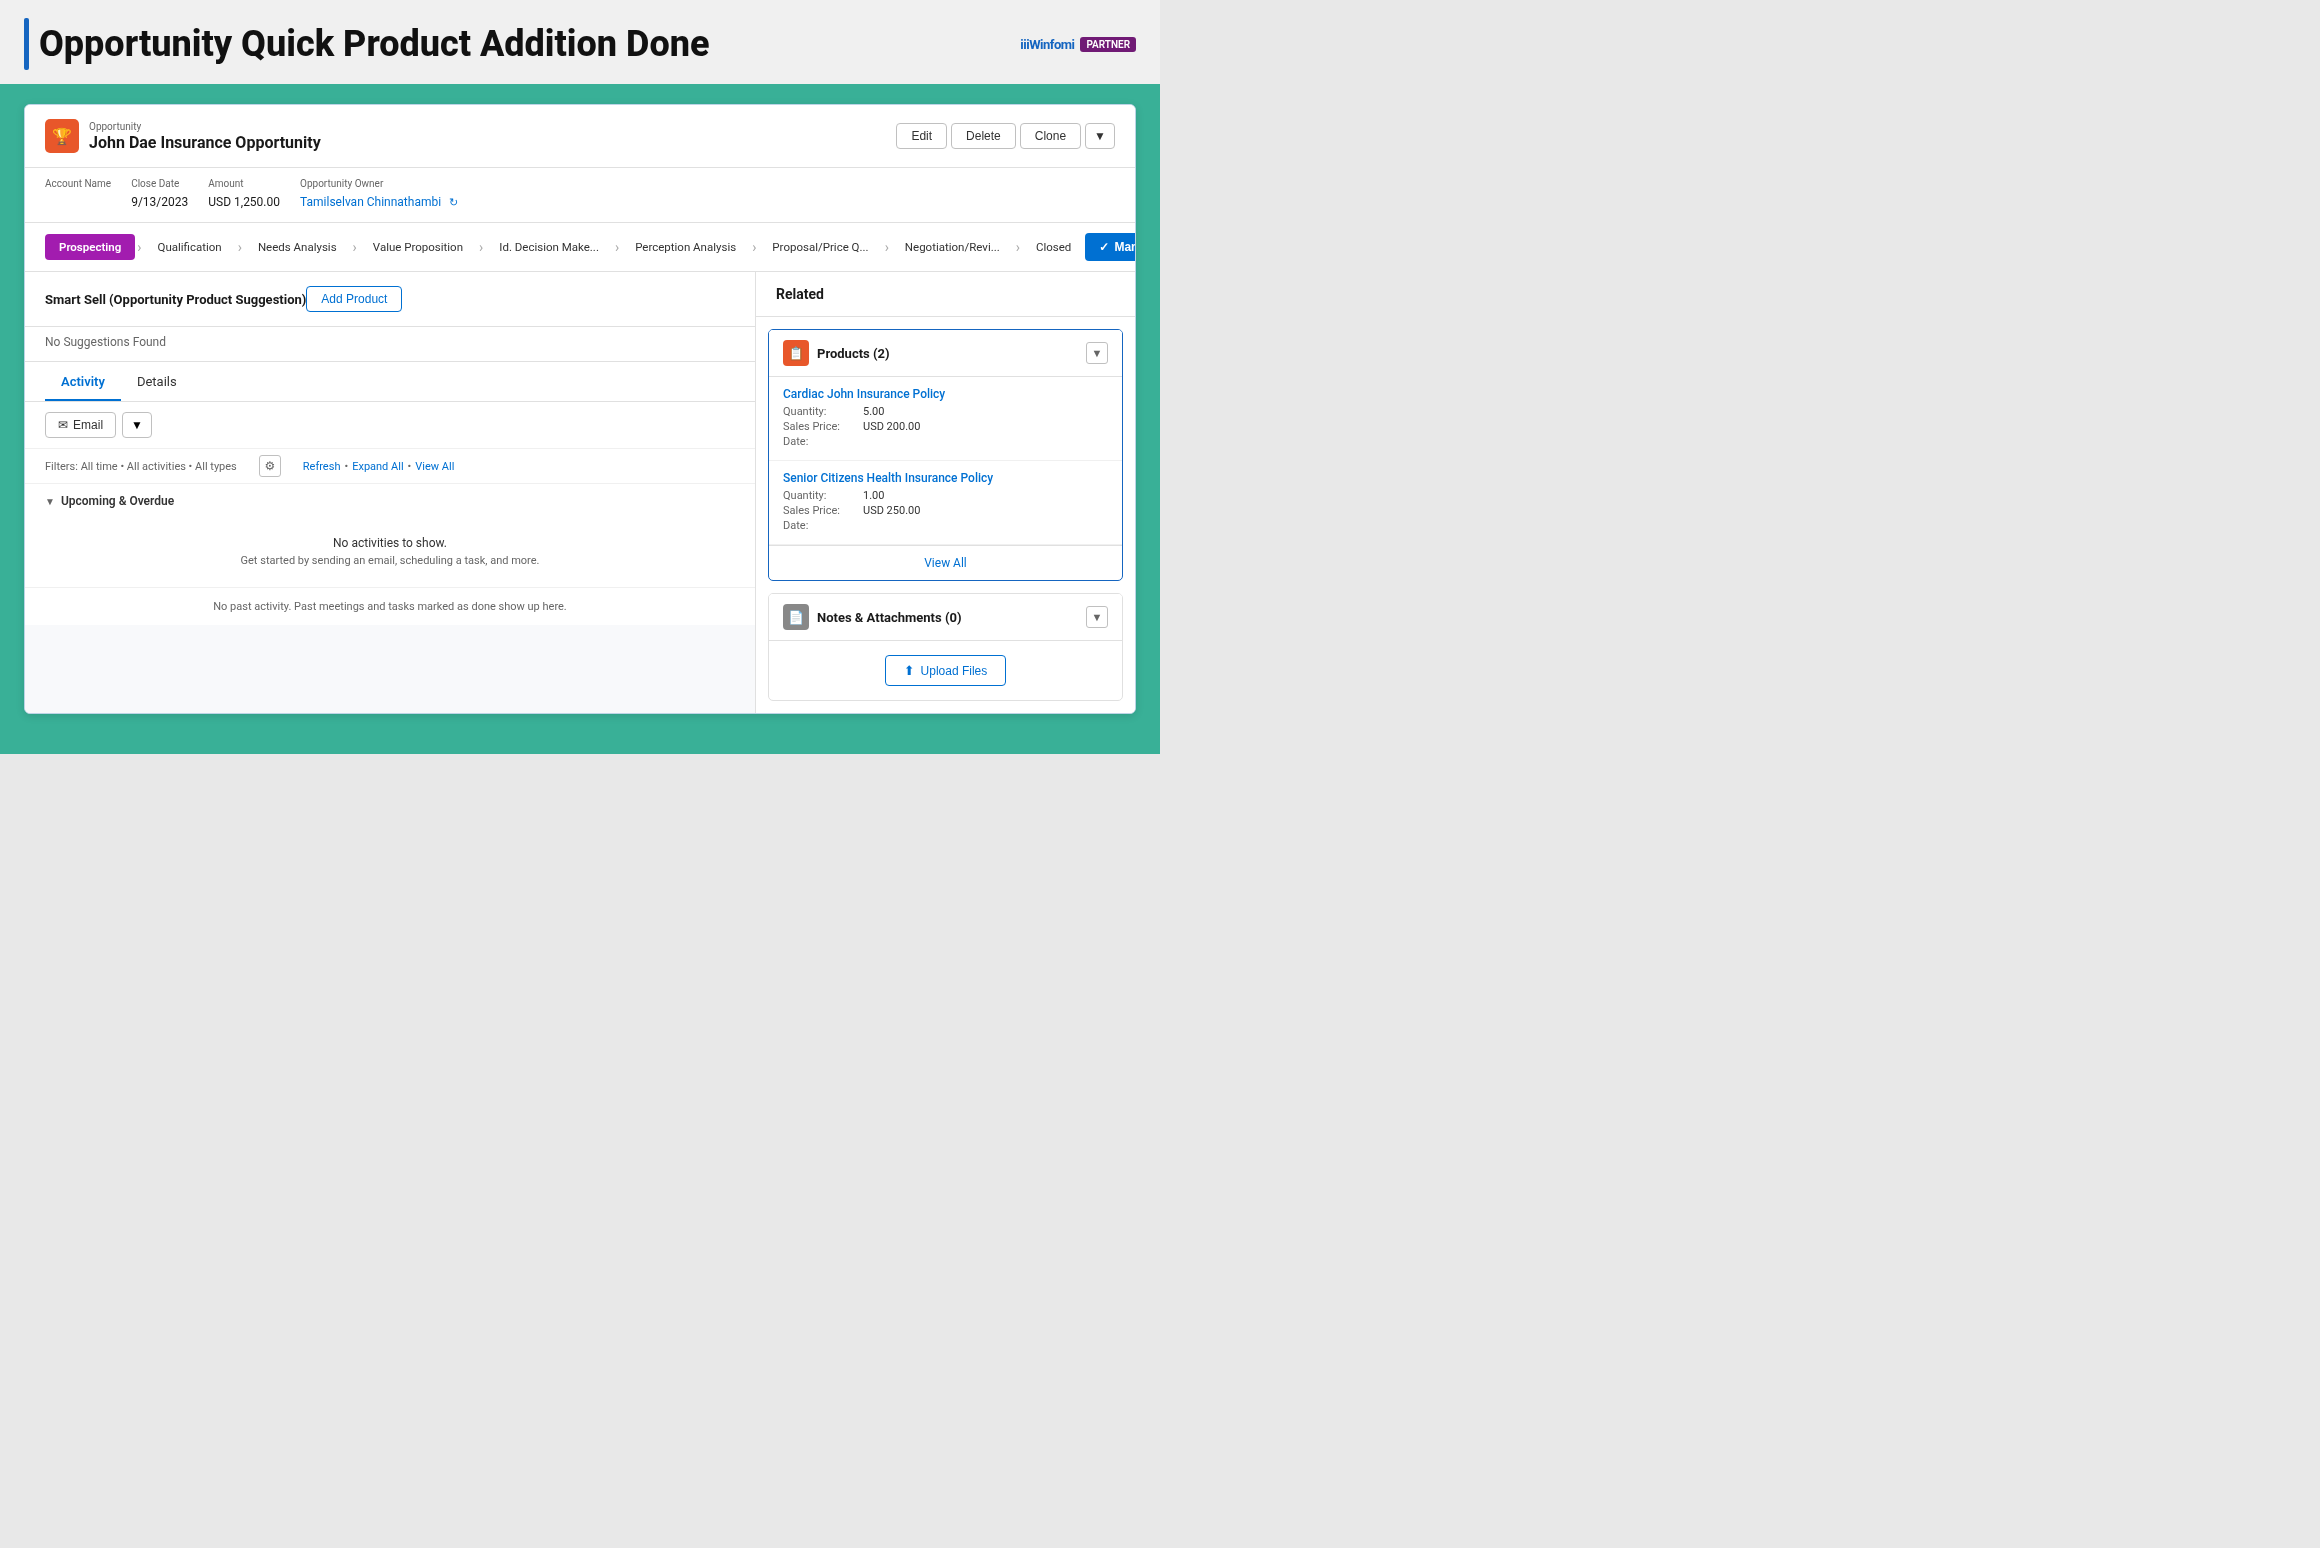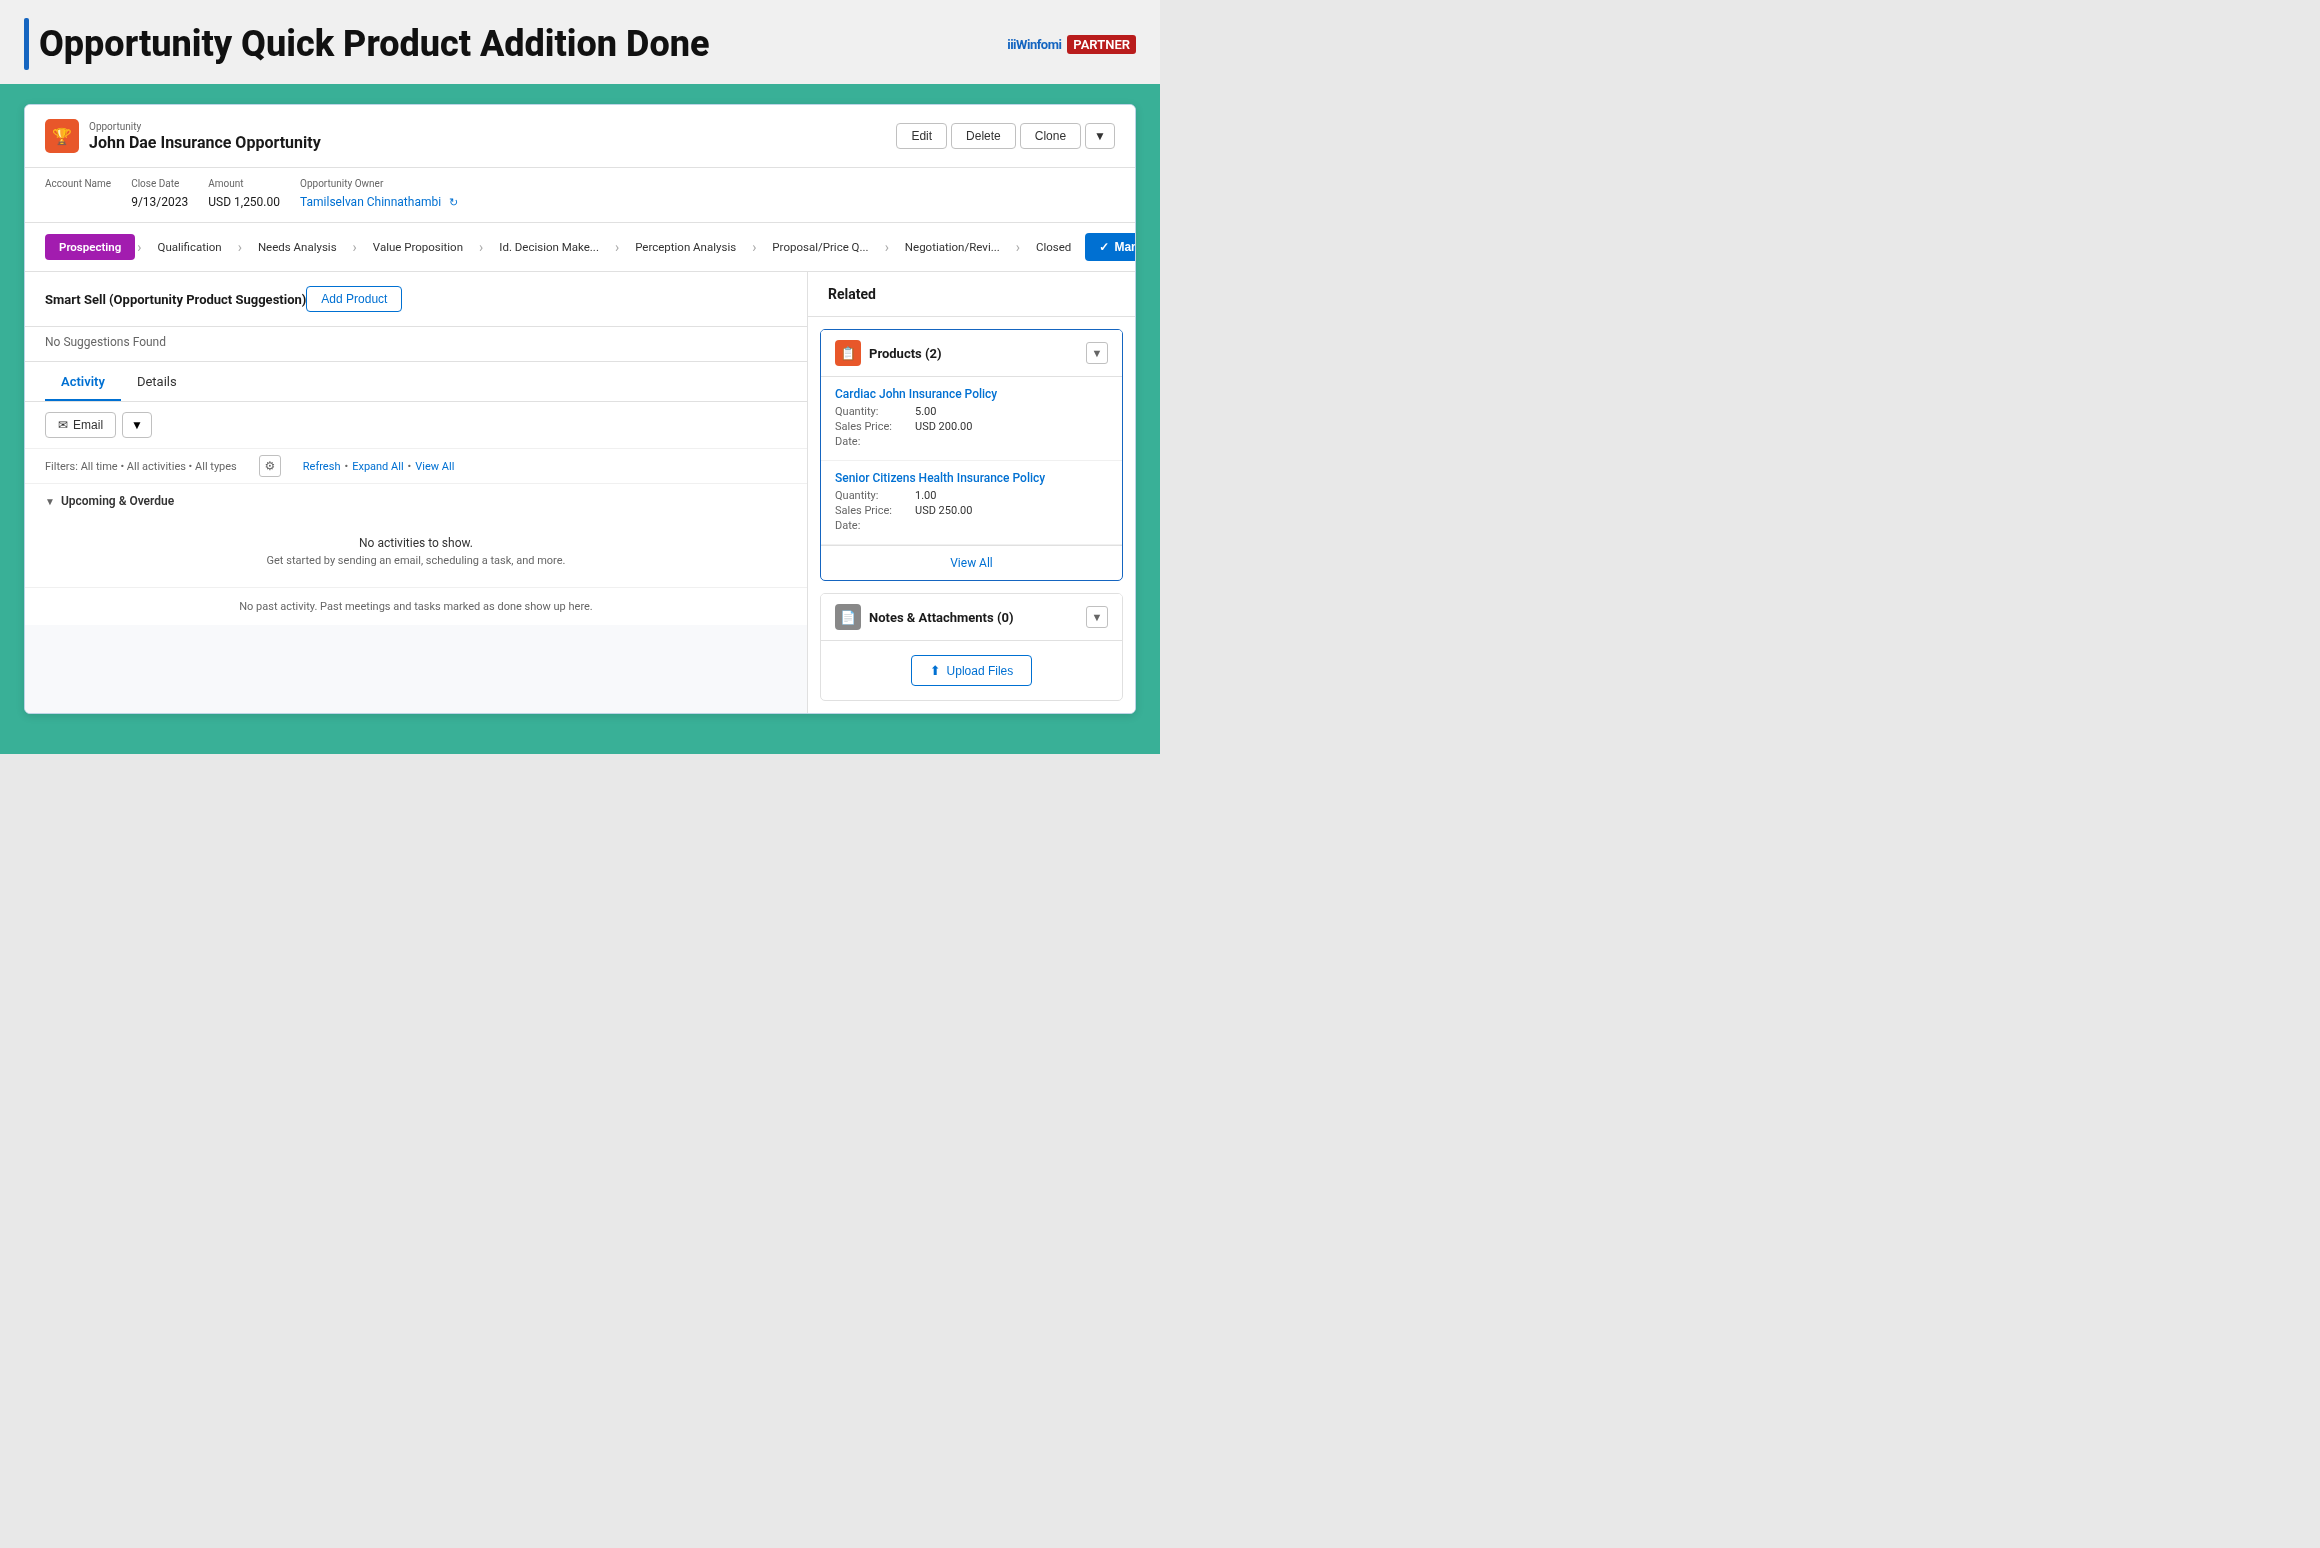--- a/index.html
+++ b/index.html
@@ -41,23 +41,23 @@
       gap: 6px;
     }
     .winfomi-logo {
       font-size: 13px;
       font-weight: 700;
       color: #1a1a6e;
       letter-spacing: -0.5px;
     }
     .winfomi-logo span { color: #1565c0; }
     .sf-badge {
-      background: #b91c1c;
+      background: #701a75;
       color: white;
-      font-size: 13px;
+      font-size: 10px;
       padding: 2px 6px;
       border-radius: 3px;
       font-weight: 600;
     }
 
     
     .main-content {
       background: #39b097;
       padding: 20px 24px 40px;
     }
@@ -364,21 +364,21 @@
     .no-past-activity {
       text-align: center;
       padding: 12px 20px;
       font-size: 11px;
       color: #666;
       border-top: 1px solid #f0f0f0;
     }
 
     
     .right-panel {
-      width: 328px;
+      width: 380px;
       border-left: 1px solid #e0e0e0;
       background: white;
     }
     .related-header {
       padding: 14px 20px;
       font-size: 14px;
       font-weight: 700;
       color: #1a1a1a;
       border-bottom: 1px solid #e0e0e0;
     }

